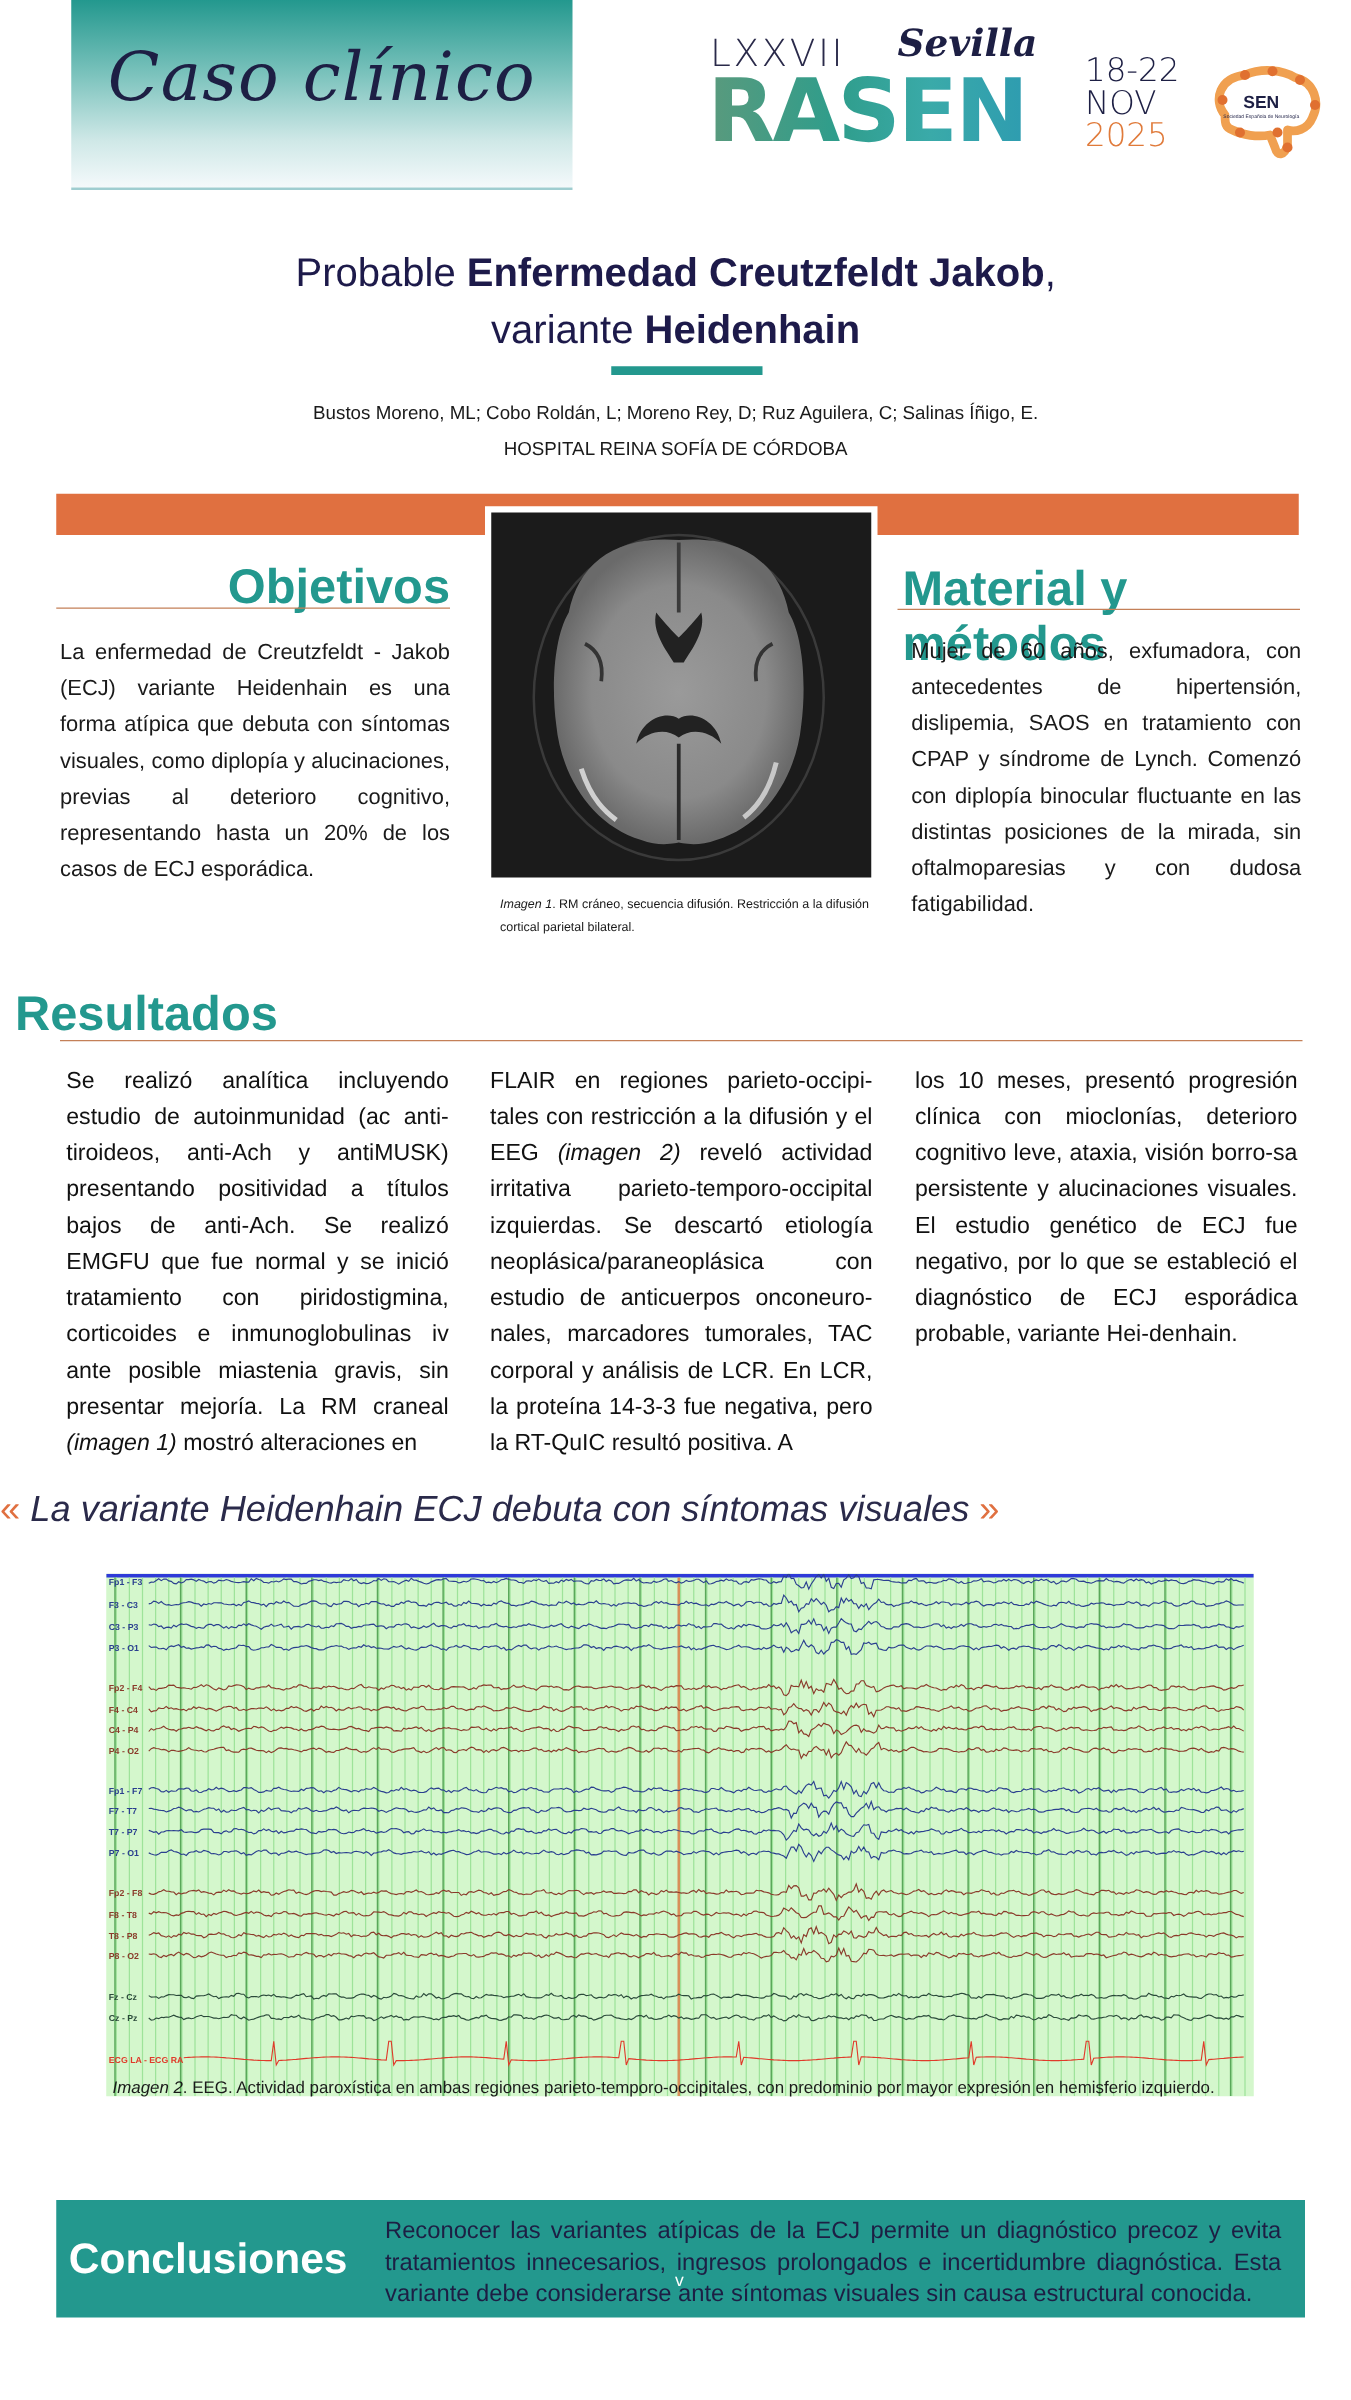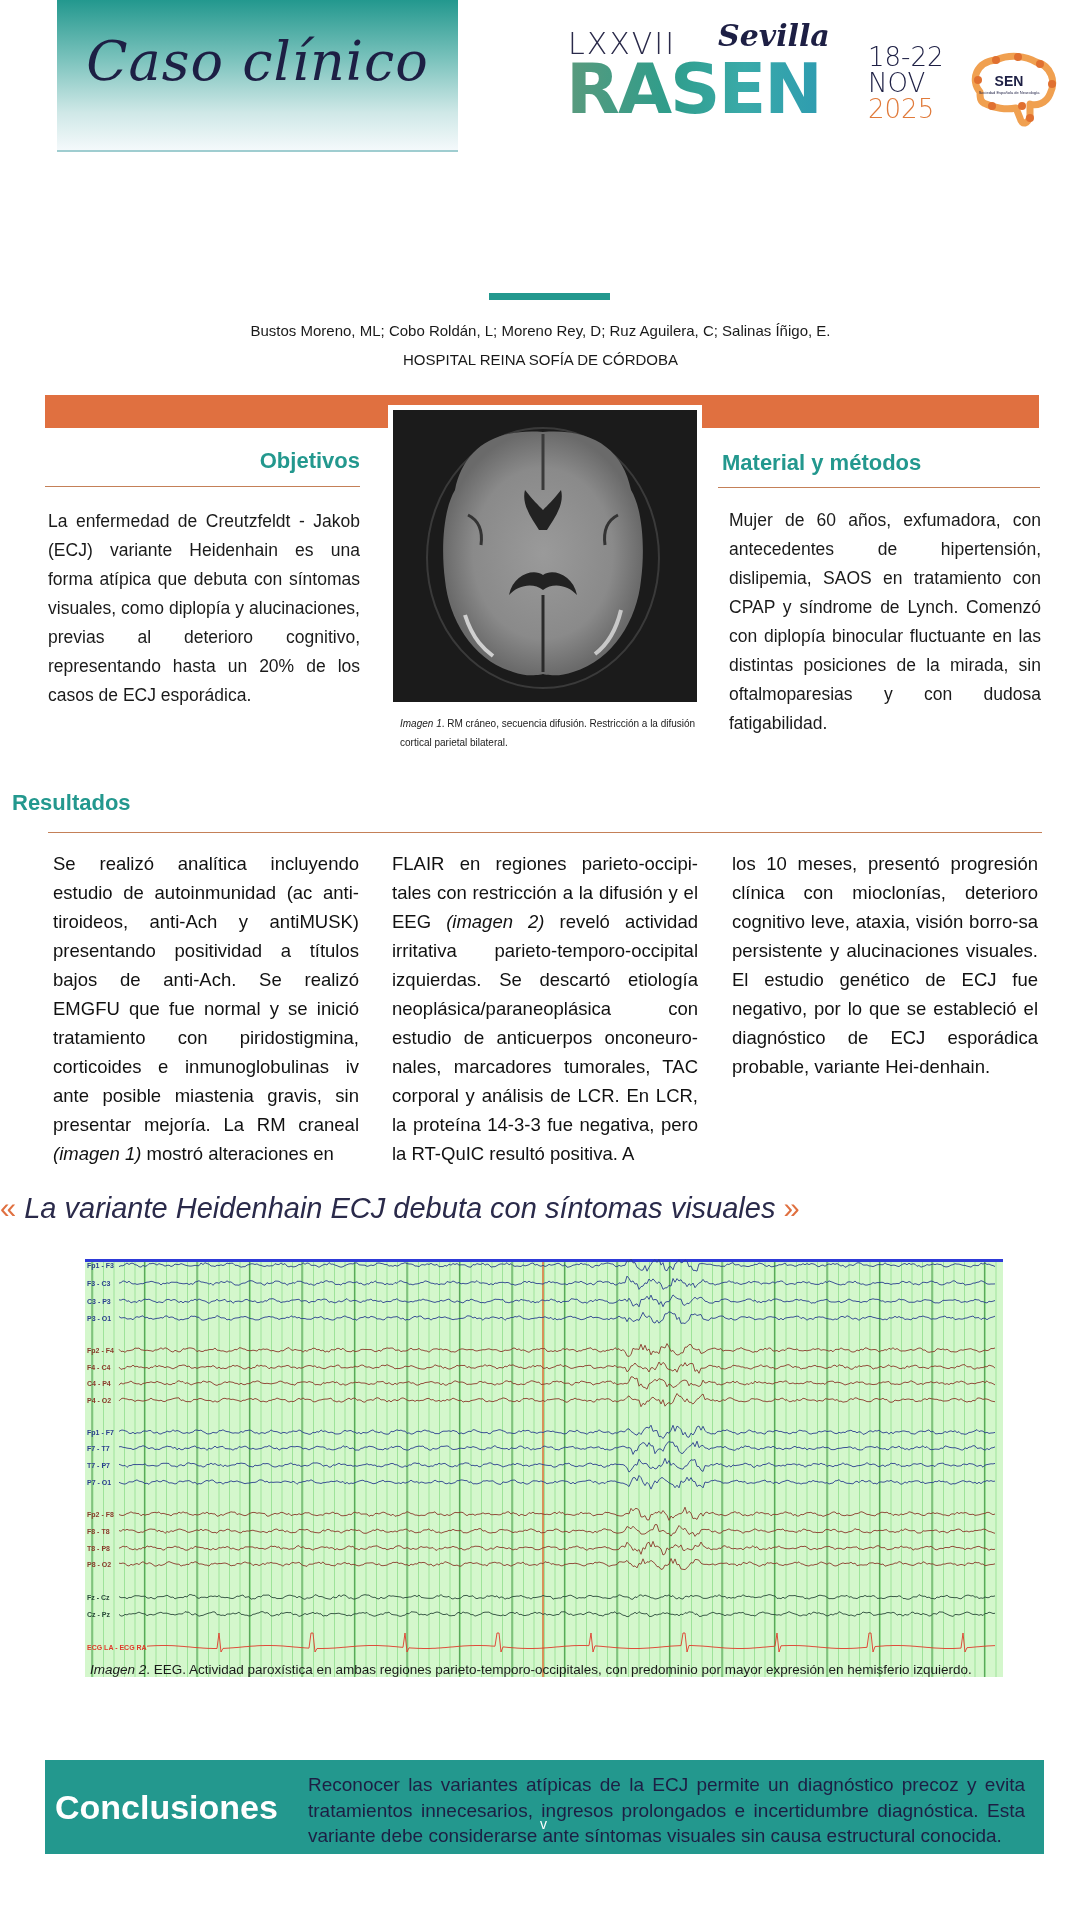--- a/index.html
+++ b/index.html
@@ -38,21 +38,21 @@
   
   .orange-band { left: 45px; top: 395px; width: 994px; height: 33px; background: #e07040; }
 
   
   .mri-frame { left: 388px; top: 405px; width: 314px; height: 302px; background: #ffffff; }
   .mri { left: 393px; top: 410px; width: 304px; height: 292px; background: #1b1b1b; overflow: hidden; }
   .mri-caption { left: 400px; top: 714px; width: 300px; font-size: 10px; line-height: 19px; color: #1a1a1a; }
   .mri-caption i { font-style: italic; }
 
   
-  .h-sec { font-weight: bold; color: #23988e; font-size: 22px; }
+  .h-sec { font-weight: bold; color: #23988e; font-size: 39px; }
   .h-obj { left: 45px; top: 448px; width: 315px; text-align: right; padding-right: 0; }
   .h-obj-line { left: 45px; top: 486px; width: 315px; height: 1px; background: #c48058; }
   .h-mat { left: 722px; top: 450px; width: 320px; text-align: left; }
   .h-mat-line { left: 718px; top: 487px; width: 322px; height: 1px; background: #c48058; }
   .h-res { left: 12px; top: 790px; width: 1081px; }
   .h-res-line { left: 48px; top: 832px; width: 994px; height: 1px; background: #c48058; }
 
   .para { font-size: 17.5px; line-height: 29px; text-align: justify; color: #1a1a1a; }
   .para-obj { left: 48px; top: 507px; width: 312px; }
   .para-mat { left: 729px; top: 506px; width: 312px; }
@@ -103,20 +103,22 @@
     <circle cx="86" cy="32" r="4" fill="#e07030"></circle>
   <circle cx="12" cy="28" r="4" fill="#e07030"></circle>
     <circle cx="26" cy="54" r="4" fill="#e07030"></circle>
   <circle cx="56" cy="54" r="4" fill="#e07030"></circle>
     <circle cx="64" cy="66" r="4" fill="#e07030"></circle>
 </svg>
 <div class="abs sen-text">SEN</div>
 <div class="abs sen-sub">Sociedad Española de Neurología</div>
 
 <div class="abs title">
+  <div><span>Probable </span><b>Enfermedad Creutzfeldt Jakob</b><span>,</span></div>
+  <div><span>variante </span><b>Heidenhain</b></div>
 </div>
 <div class="abs title-bar"></div>
 <div class="abs authors">Bustos Moreno, ML; Cobo Roldán, L; Moreno Rey, D; Ruz Aguilera, C; Salinas Íñigo, E.</div>
 <div class="abs hospital">HOSPITAL REINA SOFÍA DE CÓRDOBA</div>
 
 <div class="abs orange-band"></div>
 
 <div class="abs mri-frame"></div>
 <div class="abs mri">
   <svg width="304" height="292" viewBox="0 0 304 292">

